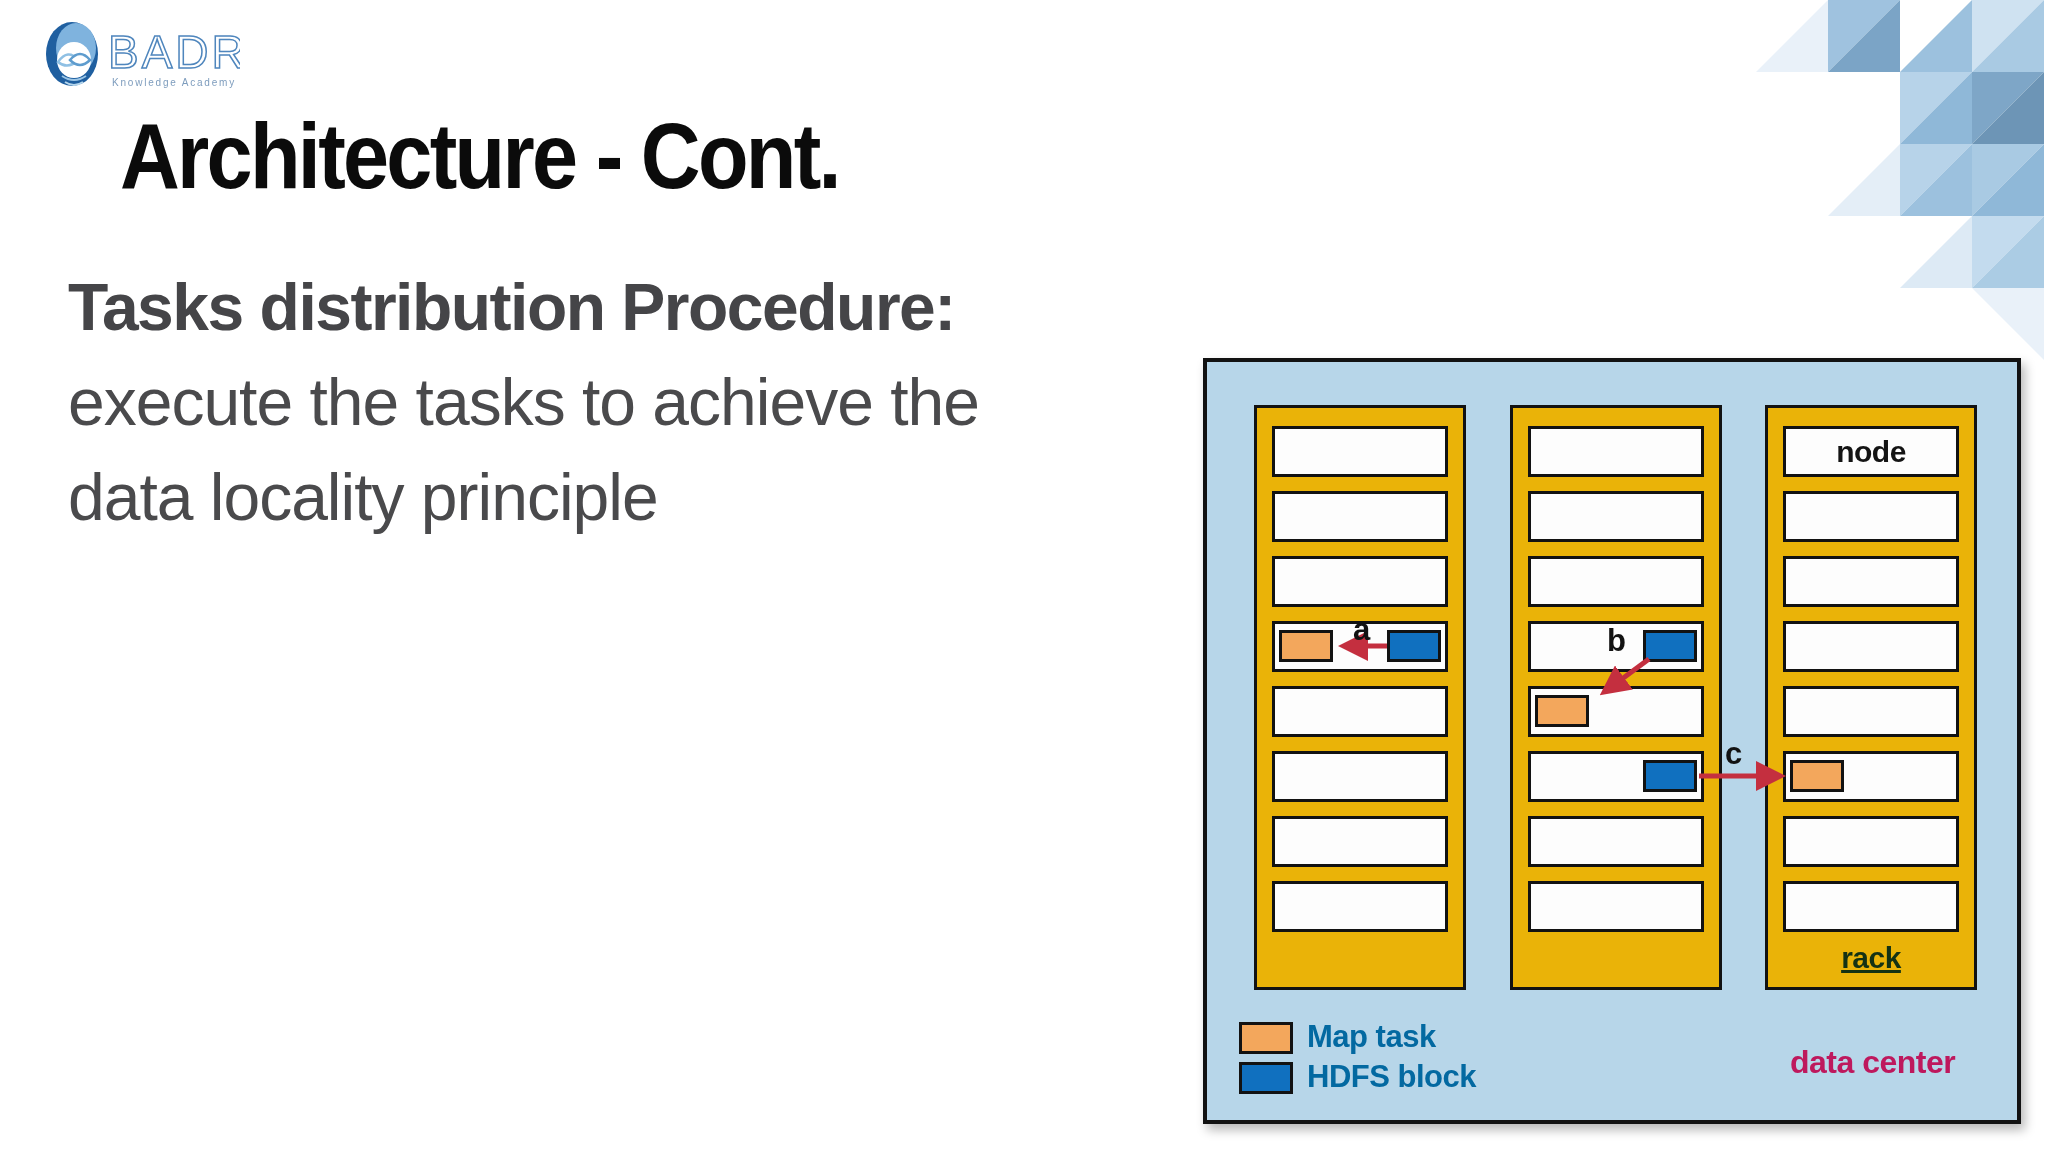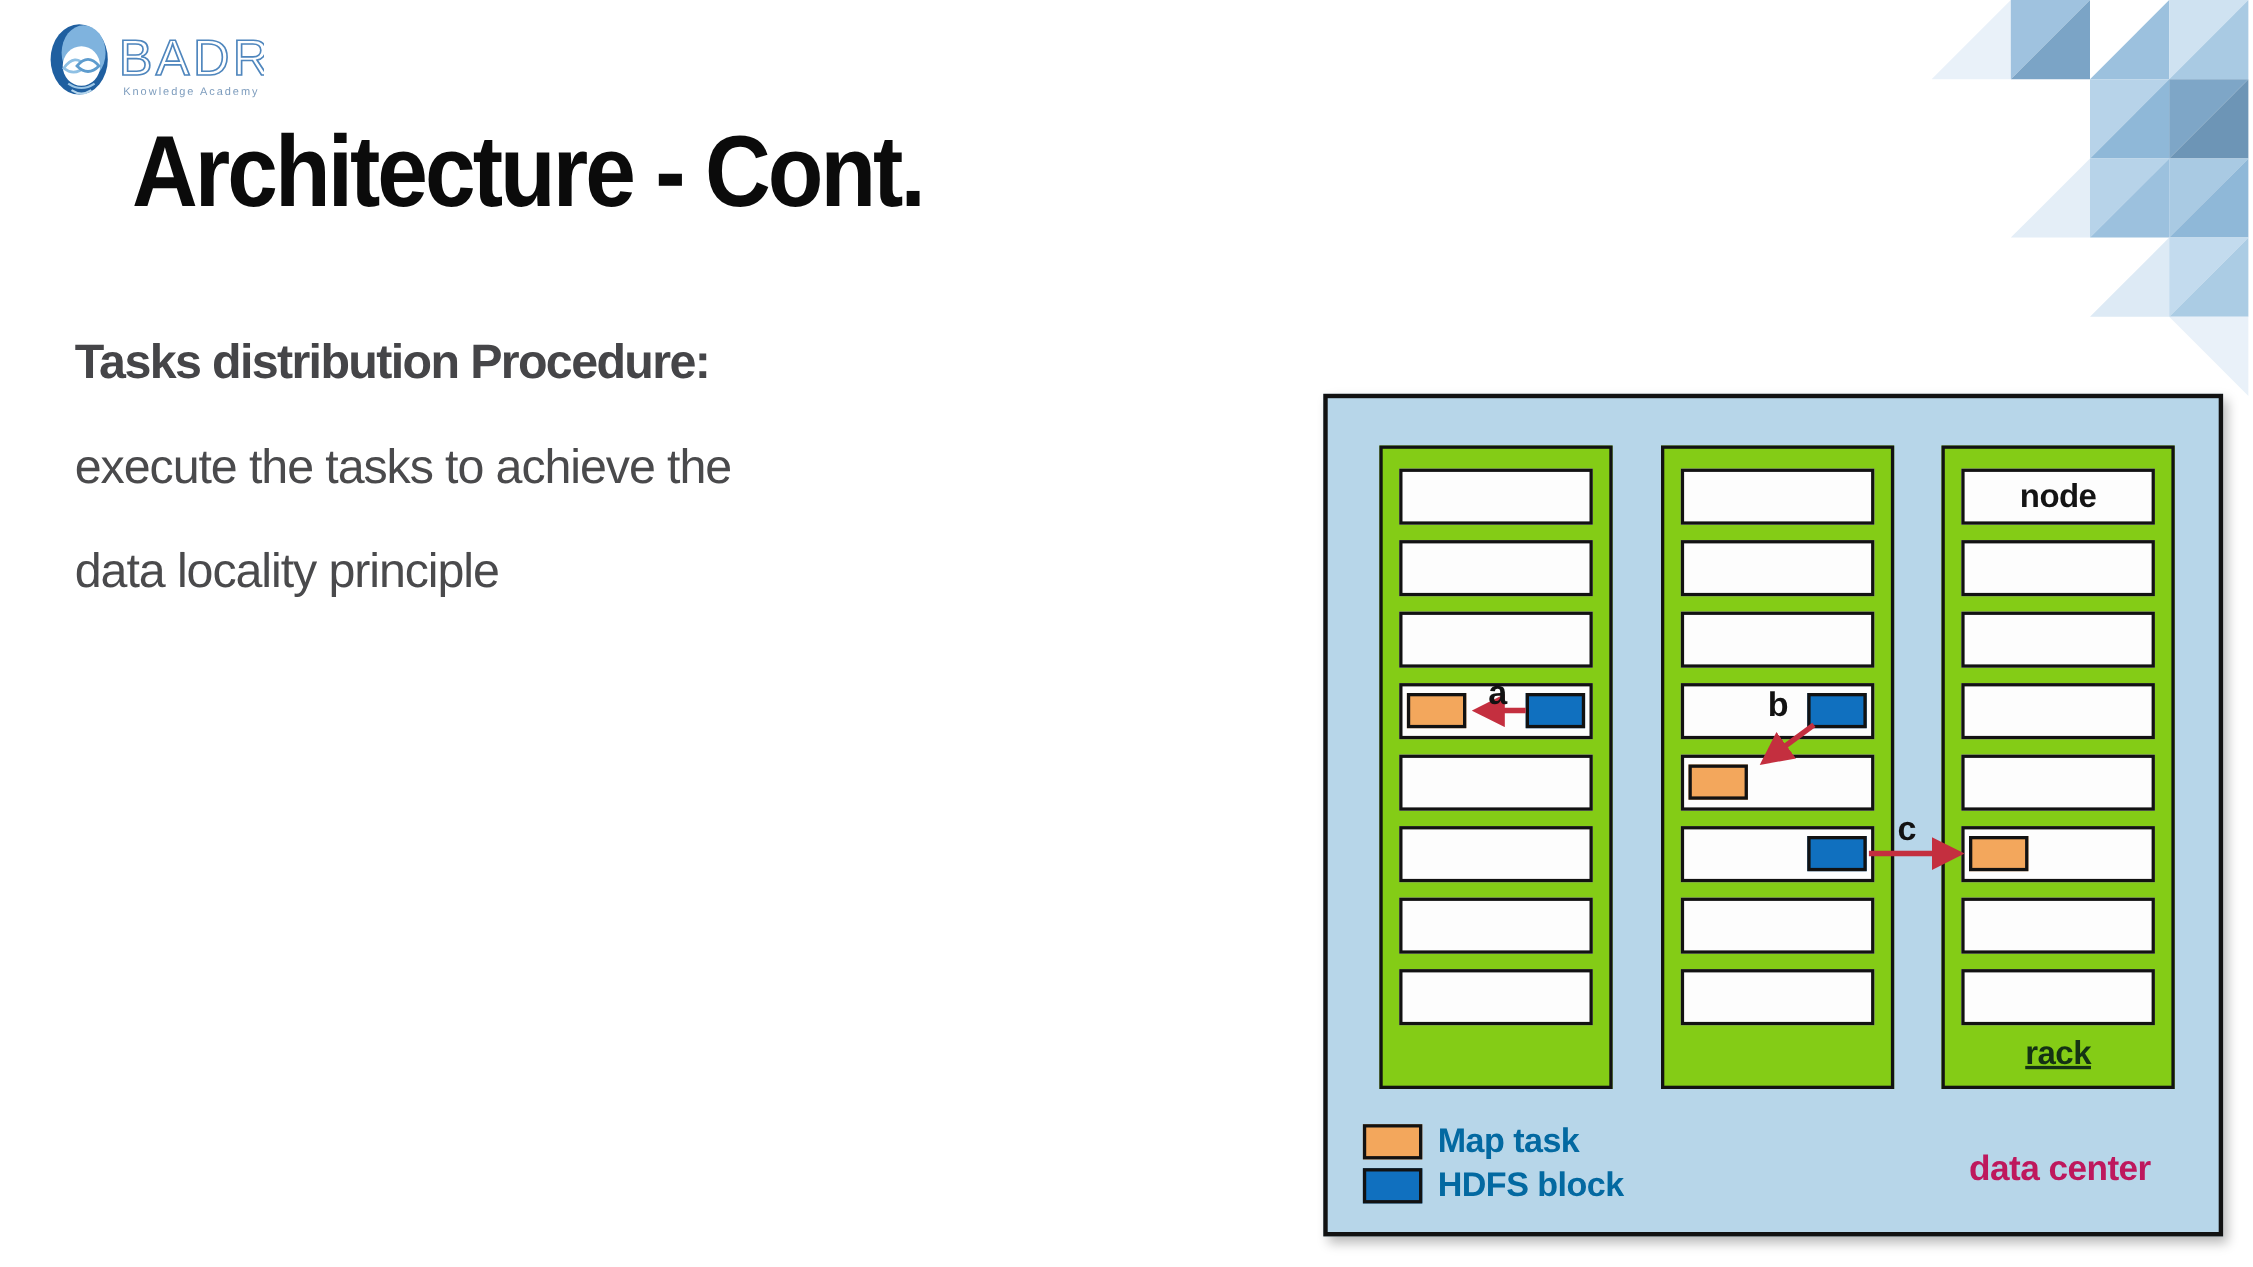--- a/index.html
+++ b/index.html
@@ -11,32 +11,32 @@
   .logo{position:absolute;left:20px;top:6px;}
   
   .tri-decor{position:absolute;right:0;top:0;}
   
   .title{
     position:absolute;left:120px;top:104px;font-size:92px;font-weight:bold;
     letter-spacing:-3px;color:#0b0b0b;transform:scaleX(0.9);transform-origin:left top;white-space:nowrap;
   }
   
   .body-text{
-    position:absolute;left:68px;top:282px;width:1120px;font-size:44px;line-height:95px;
+    position:absolute;left:68px;top:260px;width:1120px;font-size:66px;line-height:95px;
     color:#4a4a4c;letter-spacing:-1px;
   }
   .body-text .heading{font-weight:bold;color:#454548;letter-spacing:-1.5px;}
   
   .dc{
     position:absolute;left:1203px;top:358px;width:818px;height:766px;box-sizing:border-box;
     background:#b7d6e9;border:4px solid #121212;box-shadow:4px 6px 10px rgba(0,0,0,0.28);
   }
   .rack{
     position:absolute;top:43px;width:212px;height:585px;box-sizing:border-box;
-    background:#84cc16;border:3px solid #121212;
+    background:#eab308;border:3px solid #121212;
   }
   .rack-1{left:47px;} .rack-2{left:303px;} .rack-3{left:558px;}
   .rows{position:absolute;left:15px;right:15px;top:18px;display:flex;flex-direction:column;gap:14px;}
   .row{
     height:51px;box-sizing:border-box;background:#fdfdfd;border:3px solid #121212;position:relative;
     display:flex;align-items:center;justify-content:center;
   }
   .blk{position:absolute;top:6px;width:48px;height:26px;border:3px solid #121212;}
   .blk-map{background:#f3a75c;}
   .blk-hdfs{background:#1070bf;}

